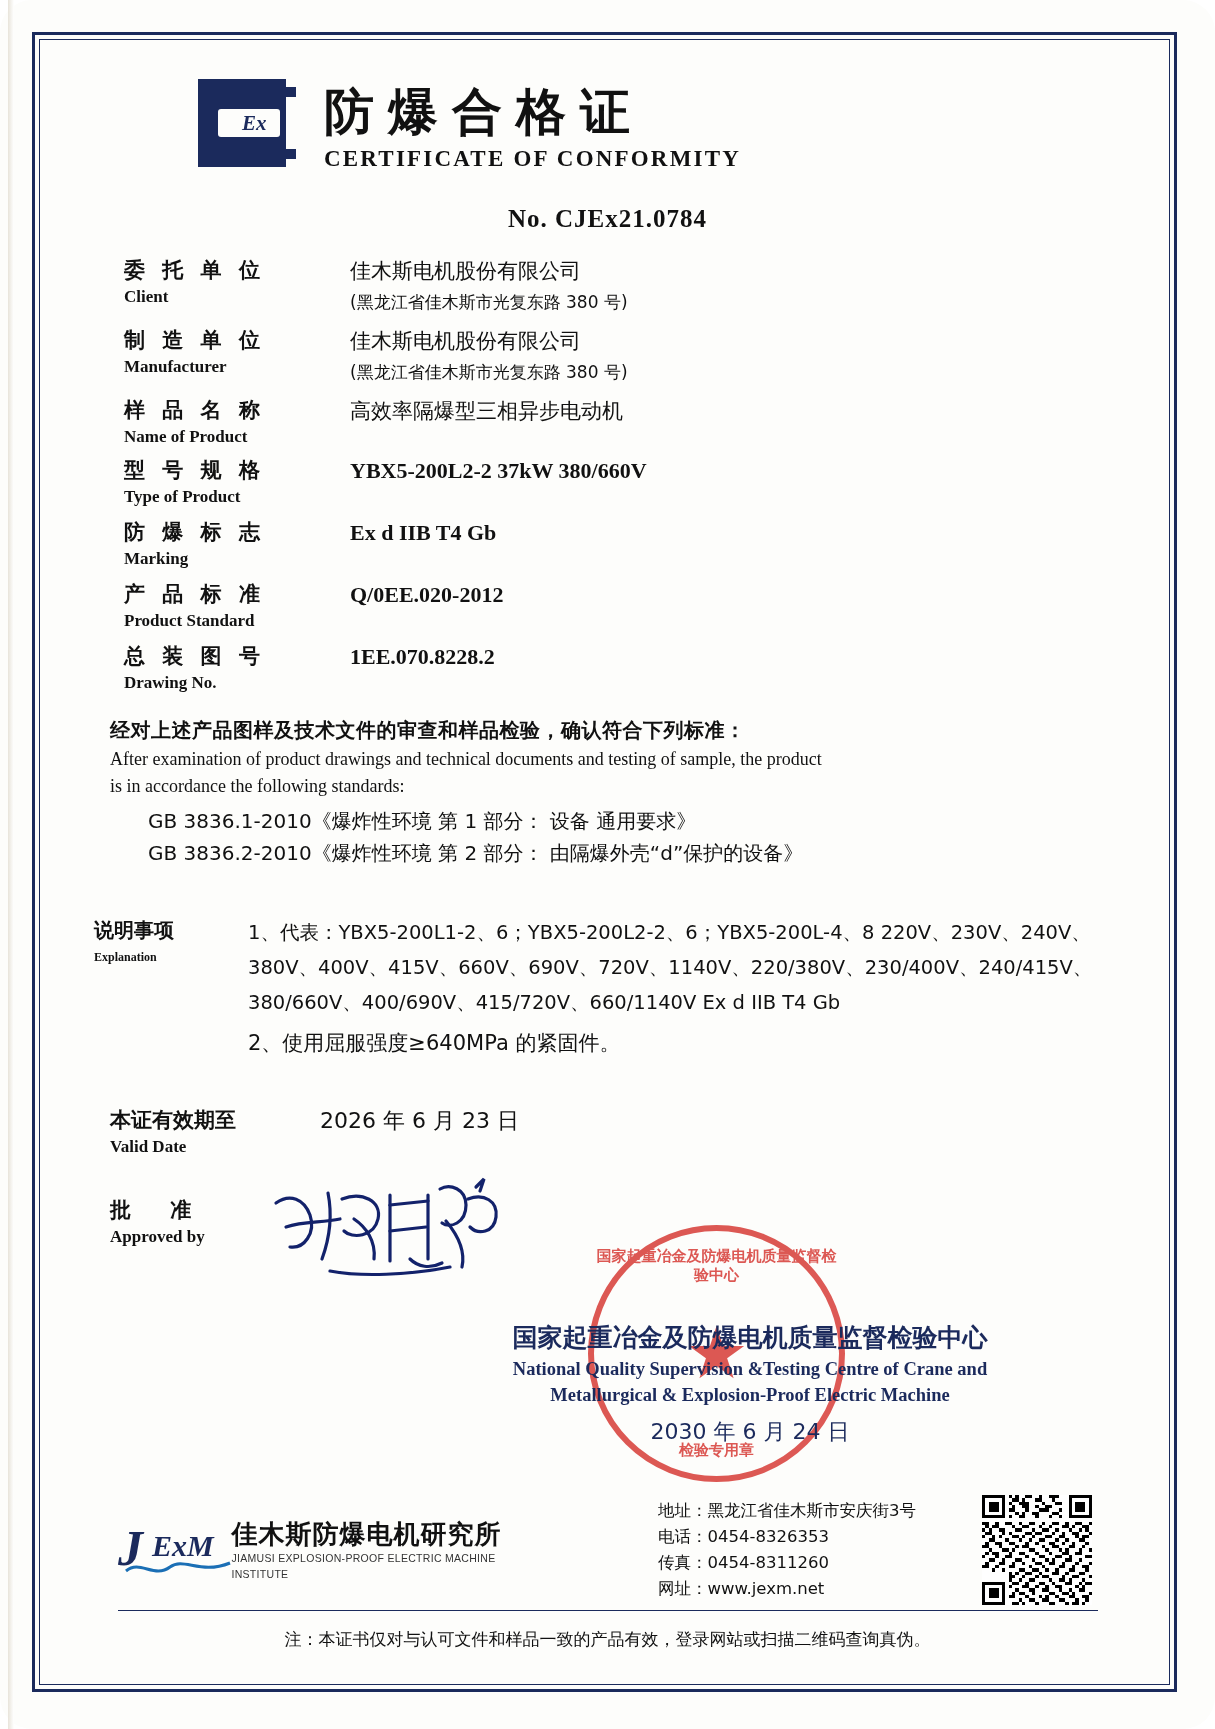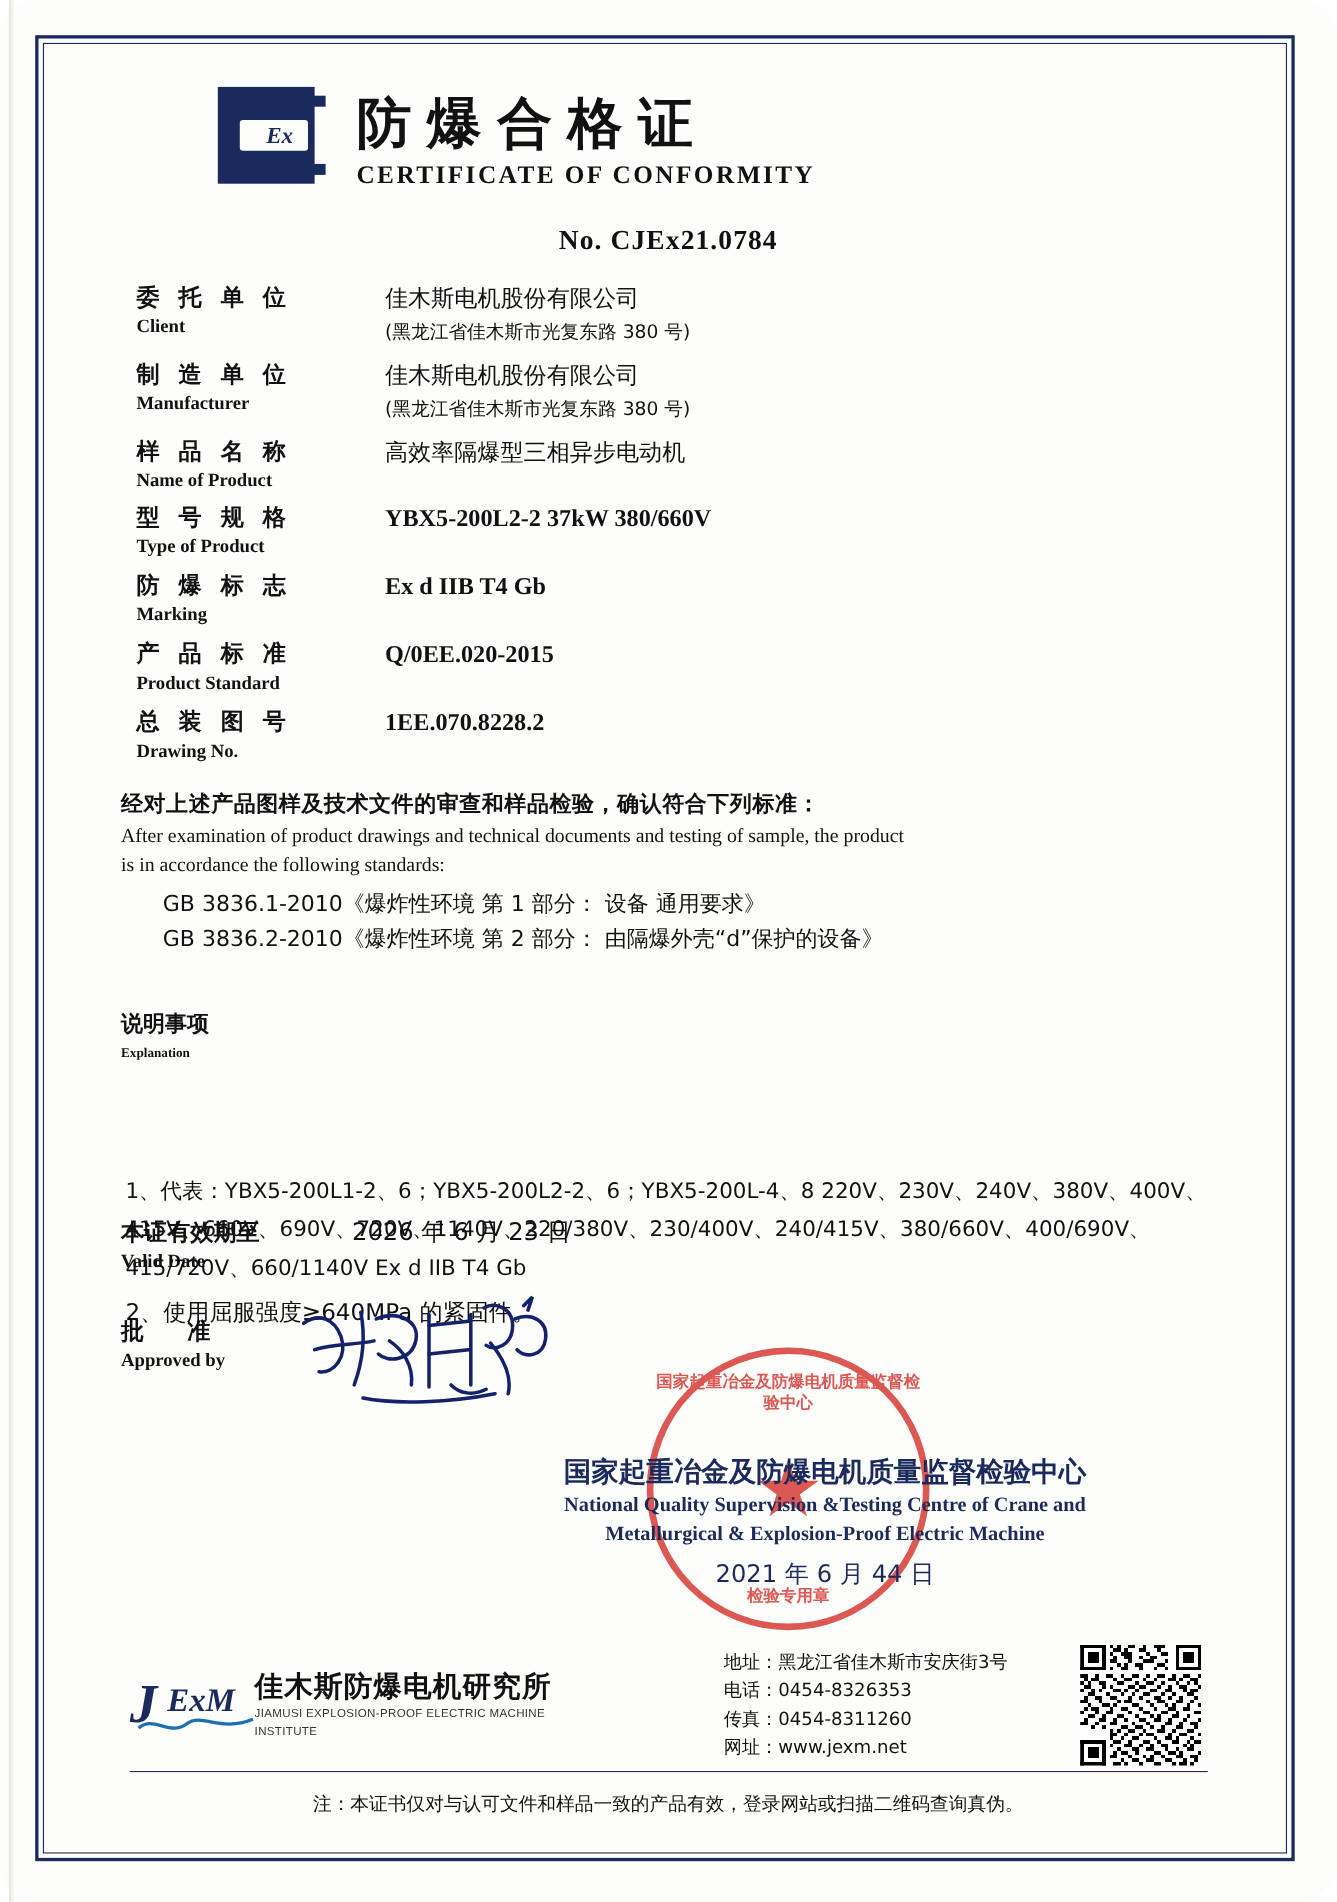--- a/index.html
+++ b/index.html
@@ -191,24 +191,23 @@
   .std-item {
     font-size: 20px;
     font-family: "DejaVu Sans", sans-serif;
     line-height: 32px;
     font-weight: 400;
   }
 
   
   .explanation {
     position: absolute;
-    left: 110px; top: 915px;
+    left: 94px; top: 915px;
     width: 1000px;
     display: flex;
-    flex-direction: column;
   }
   .exp-lbl {
     flex: 0 0 150px;
     width: 150px;
   }
   .exp-lbl .cn {
     font-size: 20px;
     font-weight: bold;
     font-family: "DejaVu Sans", sans-serif;
     line-height: 30px;
@@ -513,21 +512,21 @@
         <div class="v1 serif">Ex d IIB T4 Gb</div>
       </div>
     </div>
 
     <div class="row" style="min-height:58px">
       <div class="lbl">
         <div class="cn">产 品 标 准</div>
         <div class="en">Product Standard</div>
       </div>
       <div class="val">
-        <div class="v1 serif">Q/0EE.020-2015</div>
+        <div class="v1 serif">Q/0EE.020-2012</div>
       </div>
     </div>
 
     <div class="row" style="min-height:52px">
       <div class="lbl">
         <div class="cn">总 装 图 号</div>
         <div class="en">Drawing No.</div>
       </div>
       <div class="val">
         <div class="v1 serif">1EE.070.8228.2</div>
@@ -593,21 +592,21 @@
   <div class="seal">
     <div class="seal-text-top">国家起重冶金及防爆电机质量监督检验中心</div>
     <div class="star">★</div>
     <div class="seal-text-bottom">检验专用章</div>
   </div>
 
   <div class="issuer">
     <div class="cn">国家起重冶金及防爆电机质量监督检验中心</div>
     <div class="en1">National Quality Supervision &amp;Testing Centre of Crane and</div>
     <div class="en2">Metallurgical &amp; Explosion-Proof Electric Machine</div>
-    <div class="date">2021 年 6 月 44 日</div>
+    <div class="date">2030 年 6 月 24 日</div>
   </div>
 
   <div class="footer">
     <div class="inst-logo">
       <div class="inst-mark">
         <div class="J">J</div>
         <div class="ex">ExM</div>
         <svg class="wave" viewBox="0 0 108 20">
           <path d="M2 14 C16 2, 30 22, 46 10 C60 0, 76 18, 106 6" fill="none" stroke="#1b6fb5" stroke-width="3"></path>
         </svg>

